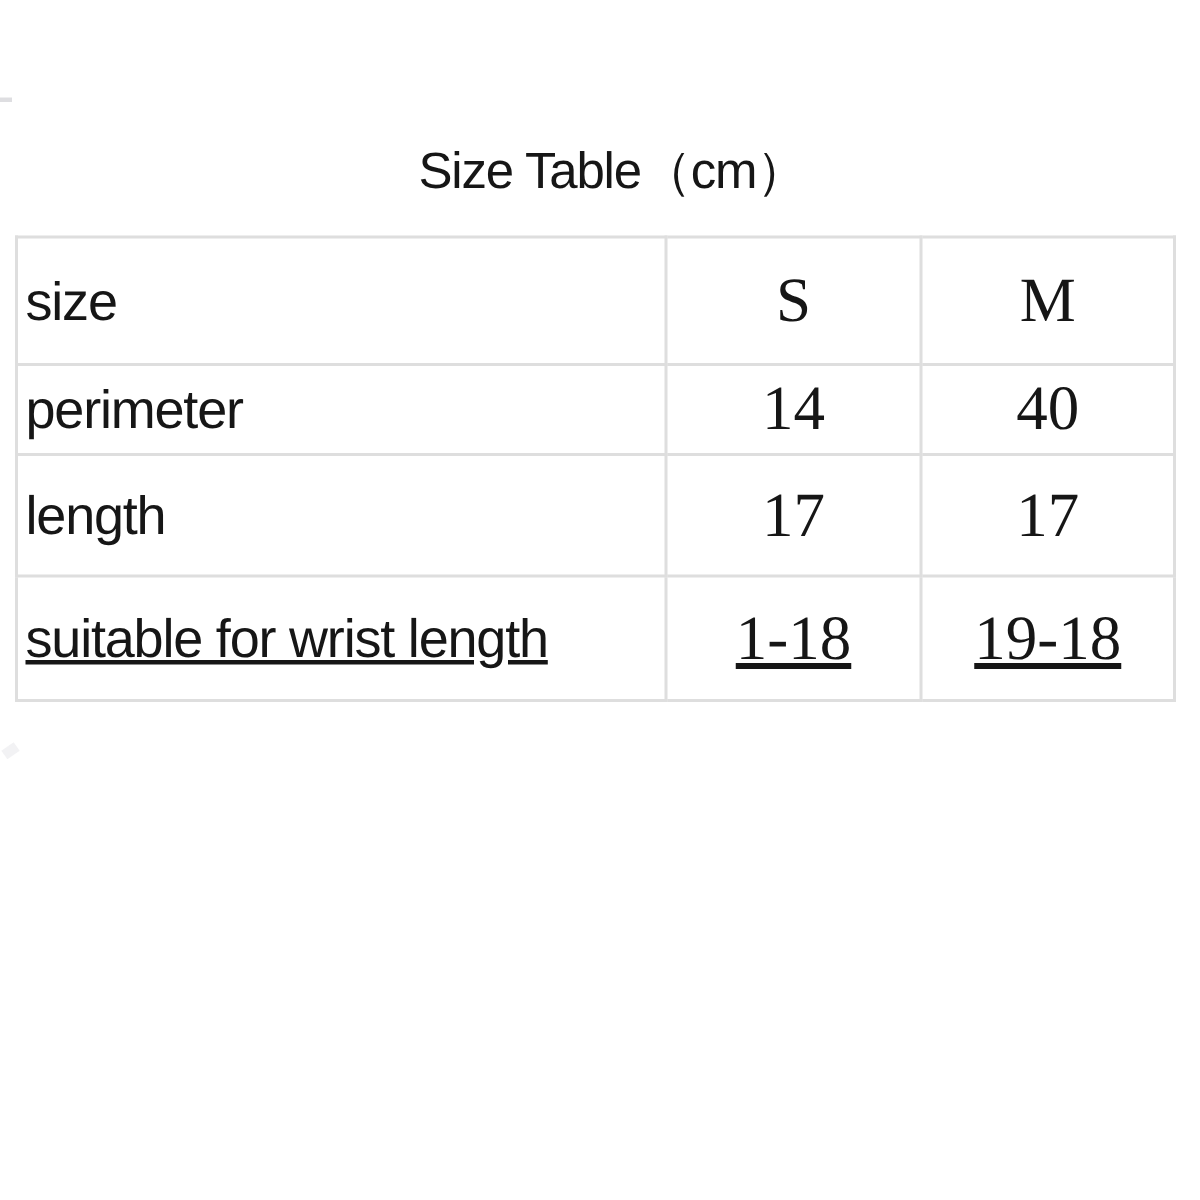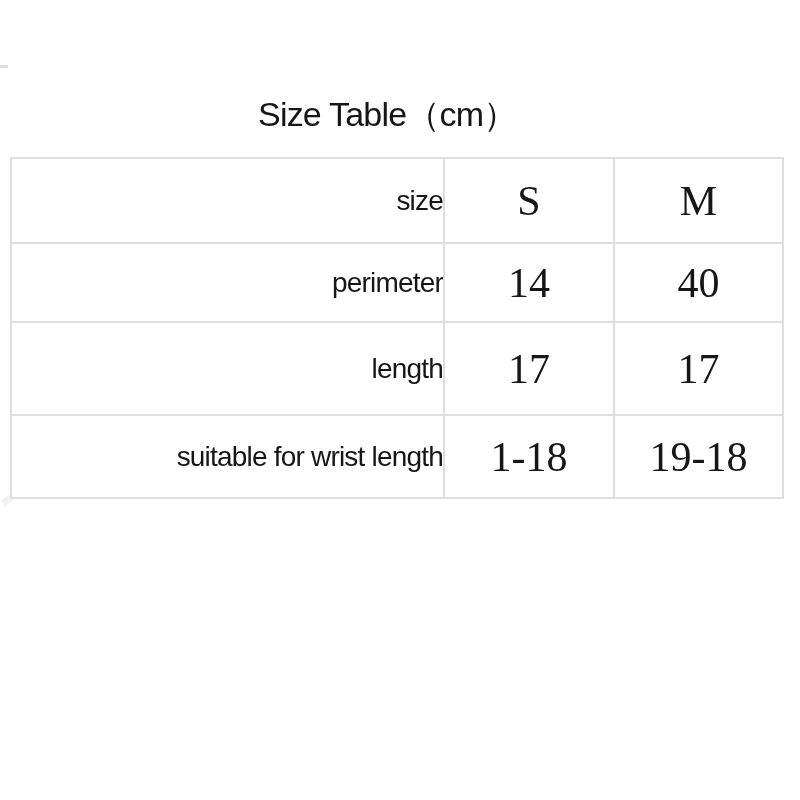--- a/index.html
+++ b/index.html
@@ -11,48 +11,48 @@
     position: relative;
     width: 800px;
     height: 800px;
     overflow: hidden;
     background: var(--background, #ffffff);
     color: var(--text, #161616);
     font-family: "Liberation Sans", "DejaVu Sans", sans-serif;
   }
   .page-title {
     position: absolute;
-    left: 258px;
+    left: 279px;
     top: 94px;
     font-size: 34px;
     line-height: 40px;
     letter-spacing: -0.8px;
     white-space: nowrap;
   }
   .size-table {
     position: absolute;
     left: 10px;
     top: 157px;
     width: 772px;
     border-collapse: collapse;
     table-layout: fixed;
   }
   .size-table td {
     border: 2px solid var(--border, #dedede);
     vertical-align: middle;
     overflow: hidden;
   }
   .size-table tr:nth-child(1) { height: 85px; }
-  .size-table tr:nth-child(2) { height: 79px; padding-left: 19px; }
-  .size-table tr:nth-child(3) { height: 93px; }
-  .size-table tr:nth-child(4) { height: 83px; }
+  .size-table tr:nth-child(2) { height: 60px; padding-left: 19px; }
+  .size-table tr:nth-child(3) { height: 81px; }
+  .size-table tr:nth-child(4) { height: 83px; text-decoration: underline; }
   td.label-cell {
-    font-size: 28px;
+    font-size: 36px;
     letter-spacing: -0.8px;
-    text-align: right;
+    text-align: left;
     padding: 0 0 0 5px;
     white-space: nowrap;
   }
   td.value-cell {
     font-family: "Liberation Serif", "DejaVu Serif", serif;
     font-size: 42px;
     text-align: center;
     white-space: nowrap;
   }
   .note {

